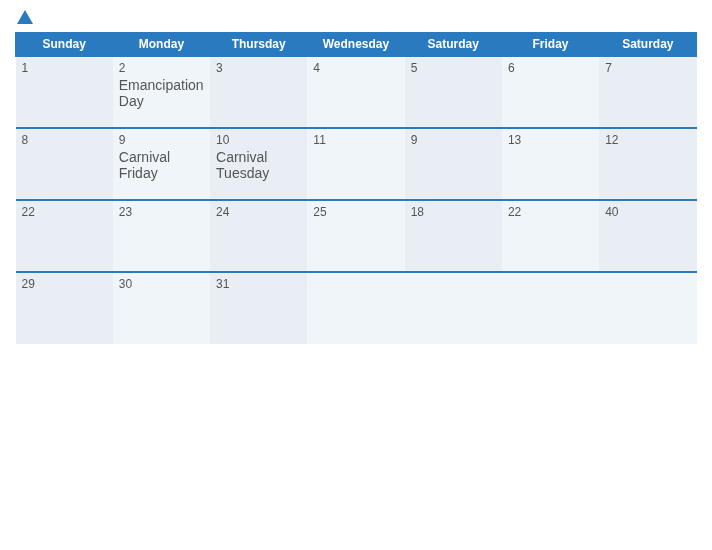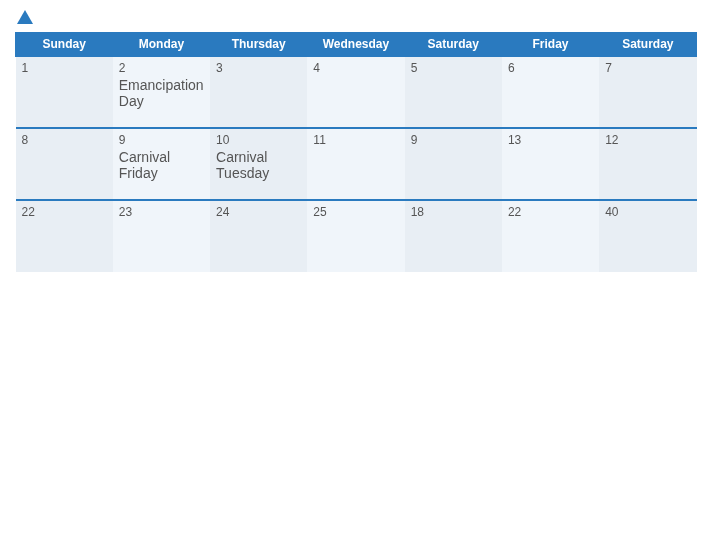--- a/index.html
+++ b/index.html
@@ -217,15 +217,30 @@
           <td>
             <span class="day-num">18</span>
           </td>
           <td>
             <span class="day-num">22</span>
           </td>
           <td>
             <span class="day-num">40</span>
           </td>
         </tr>
+        <tr>
+          <td>
+            <span class="day-num">29</span>
+          </td>
+          <td>
+            <span class="day-num">30</span>
+          </td>
+          <td>
+            <span class="day-num">31</span>
+          </td>
+          <td class="empty"></td>
+          <td class="empty"></td>
+          <td class="empty"></td>
+          <td class="empty"></td>
+        </tr>
       </tbody>
   </table>
 </div>
 
 </body></html>

